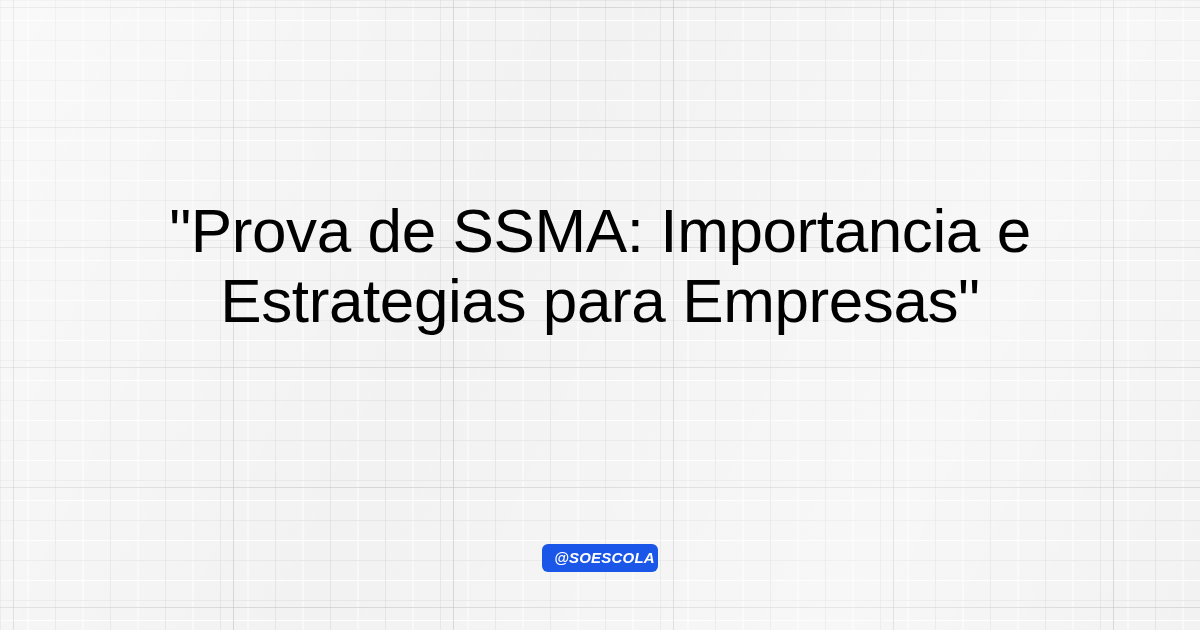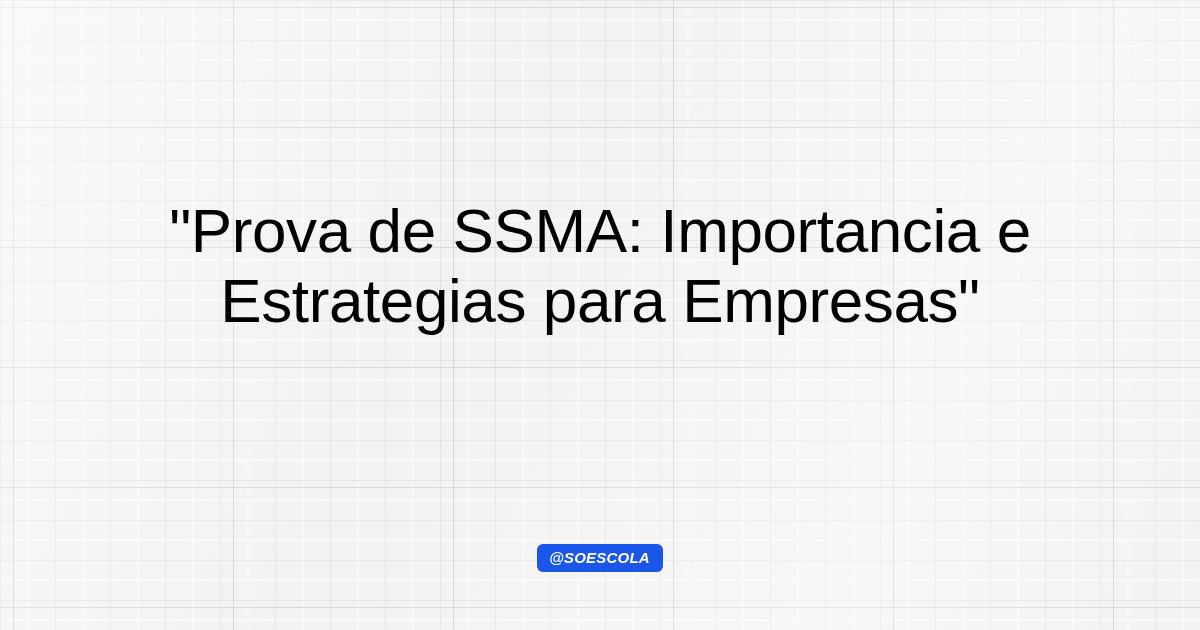--- a/index.html
+++ b/index.html
@@ -99,21 +99,21 @@
   .badge {
     display: inline-block;
     background-color: #1a56e8;
     color: #ffffff;
     font-family: "Liberation Sans", sans-serif;
     font-weight: 700;
     font-style: italic;
     font-size: 15px;
     line-height: 18px;
     letter-spacing: 0.2px;
-    padding: 5px 13px 5px 12px;
+    padding: 5px 3px 5px 12px;
     border-radius: 6px;
     white-space: nowrap;
     text-decoration: none;
   }
 </style>
 </head>
 <body>
 
 <div class="card">
 

